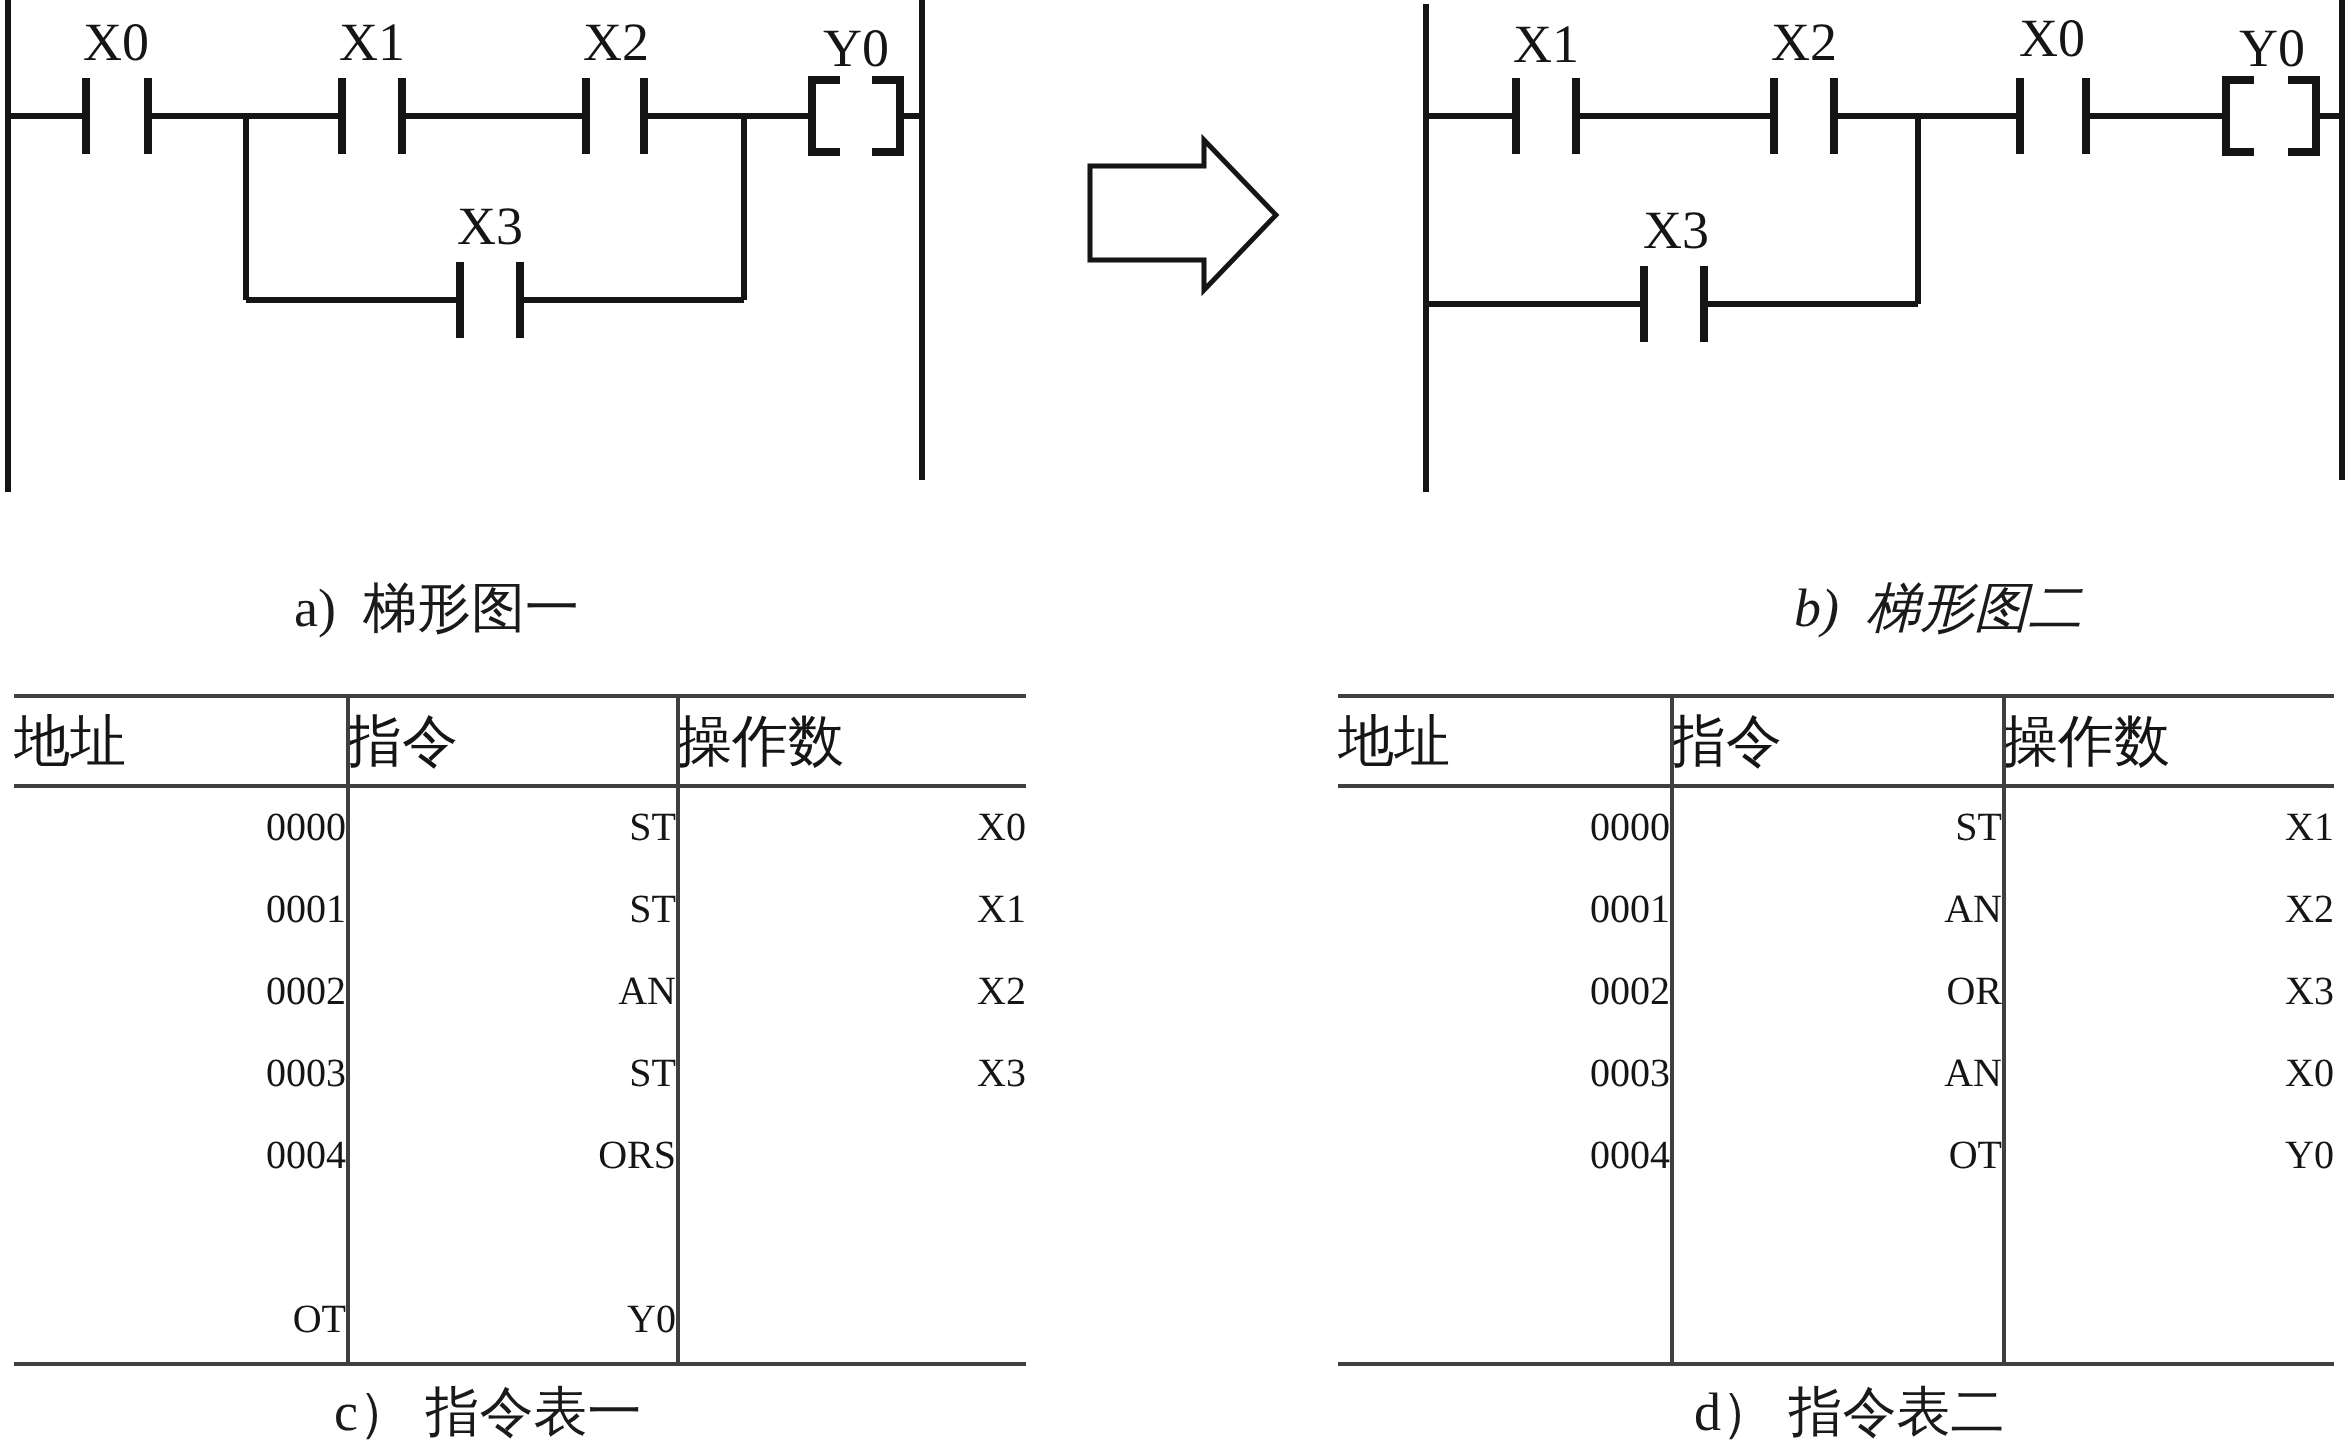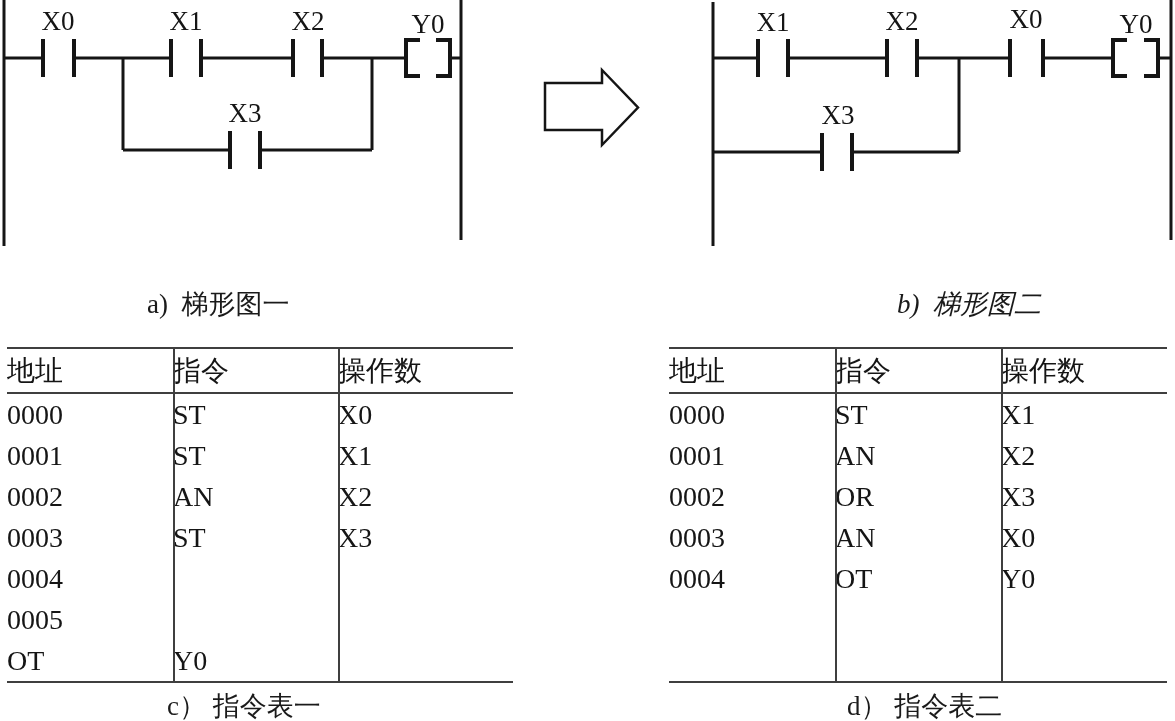--- a/index.html
+++ b/index.html
@@ -22,22 +22,22 @@
   }
   .itable .vdiv{
     position:absolute;top:0;bottom:0;width:2px;background:#3f3f3f;
   }
   .ithead{
     display:grid;height:43px;align-items:center;text-align:left;
     border-bottom:2px solid #3f3f3f;box-sizing:content-box;
     font-size:28px;
   }
   .itrow{
-    display:grid;height:41px;align-items:center;text-align:left;
-    font-size:28px;
+    display:grid;height:41px;align-items:center;text-align:right;
+    font-size:20px;
   }
   .cell{overflow:hidden;}
 </style>
 </head>
 <body>
 
 <div class="abs" style="left:0;top:0;width:470px;height:250px;">
   <svg viewBox="0 0 470 250" width="470" height="250">
 
     <g stroke="#151515" stroke-width="3">
@@ -167,24 +167,24 @@
     <div class="cell">AN</div>
     <div class="cell">X2</div>
   </div>
   <div class="itrow" style="grid-template-columns:166px 165px 175px;">
     <div class="cell">0003</div>
     <div class="cell">ST</div>
     <div class="cell">X3</div>
   </div>
   <div class="itrow" style="grid-template-columns:166px 165px 175px;">
     <div class="cell">0004</div>
+    <div class="cell">ORS</div>
     <div class="cell"></div>
   </div>
   <div class="itrow" style="grid-template-columns:166px 165px 175px;">
-    <div class="cell">0005</div>
     <div class="cell"></div>
   </div>
   <div class="itrow" style="grid-template-columns:166px 165px 175px;">
     <div class="cell">OT</div>
     <div class="cell">Y0</div>
   </div>
 </div>
 
 <div class="itable" style="left:669px;top:347px;width:498px;height:336px;">
   <div class="vdiv" style="left:166px;"></div>

